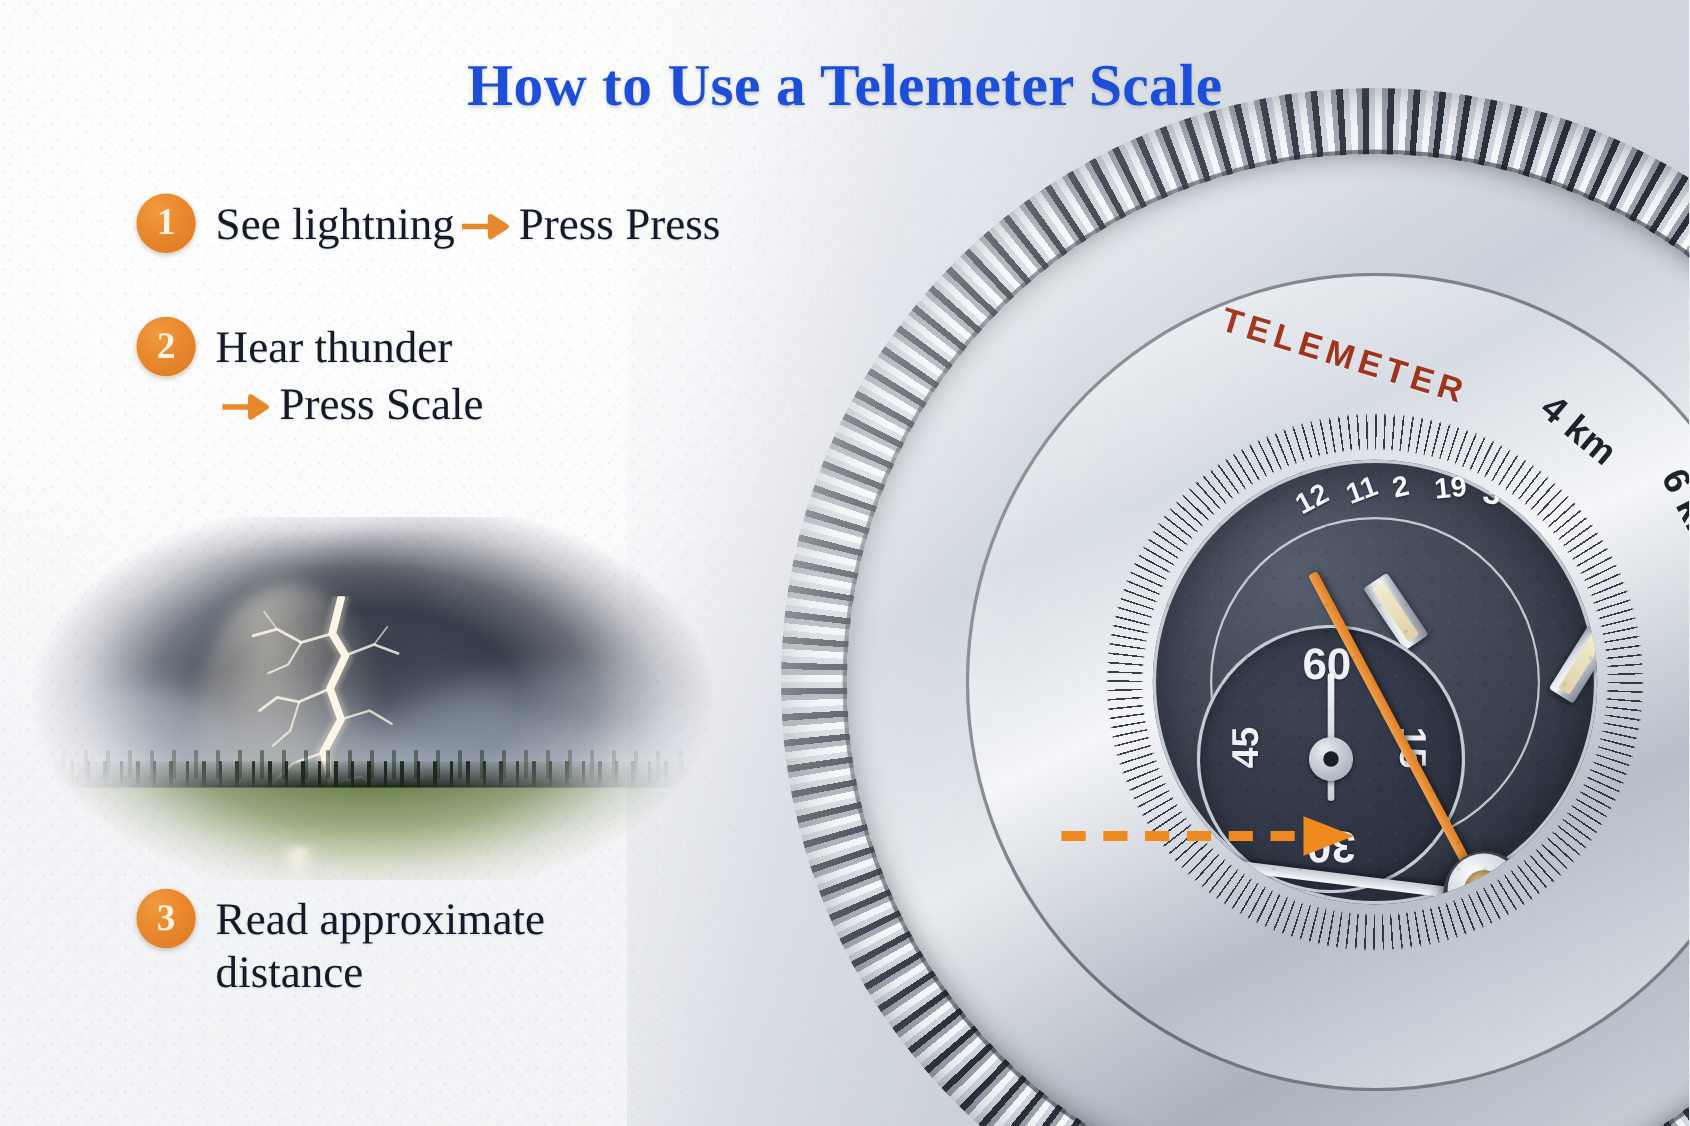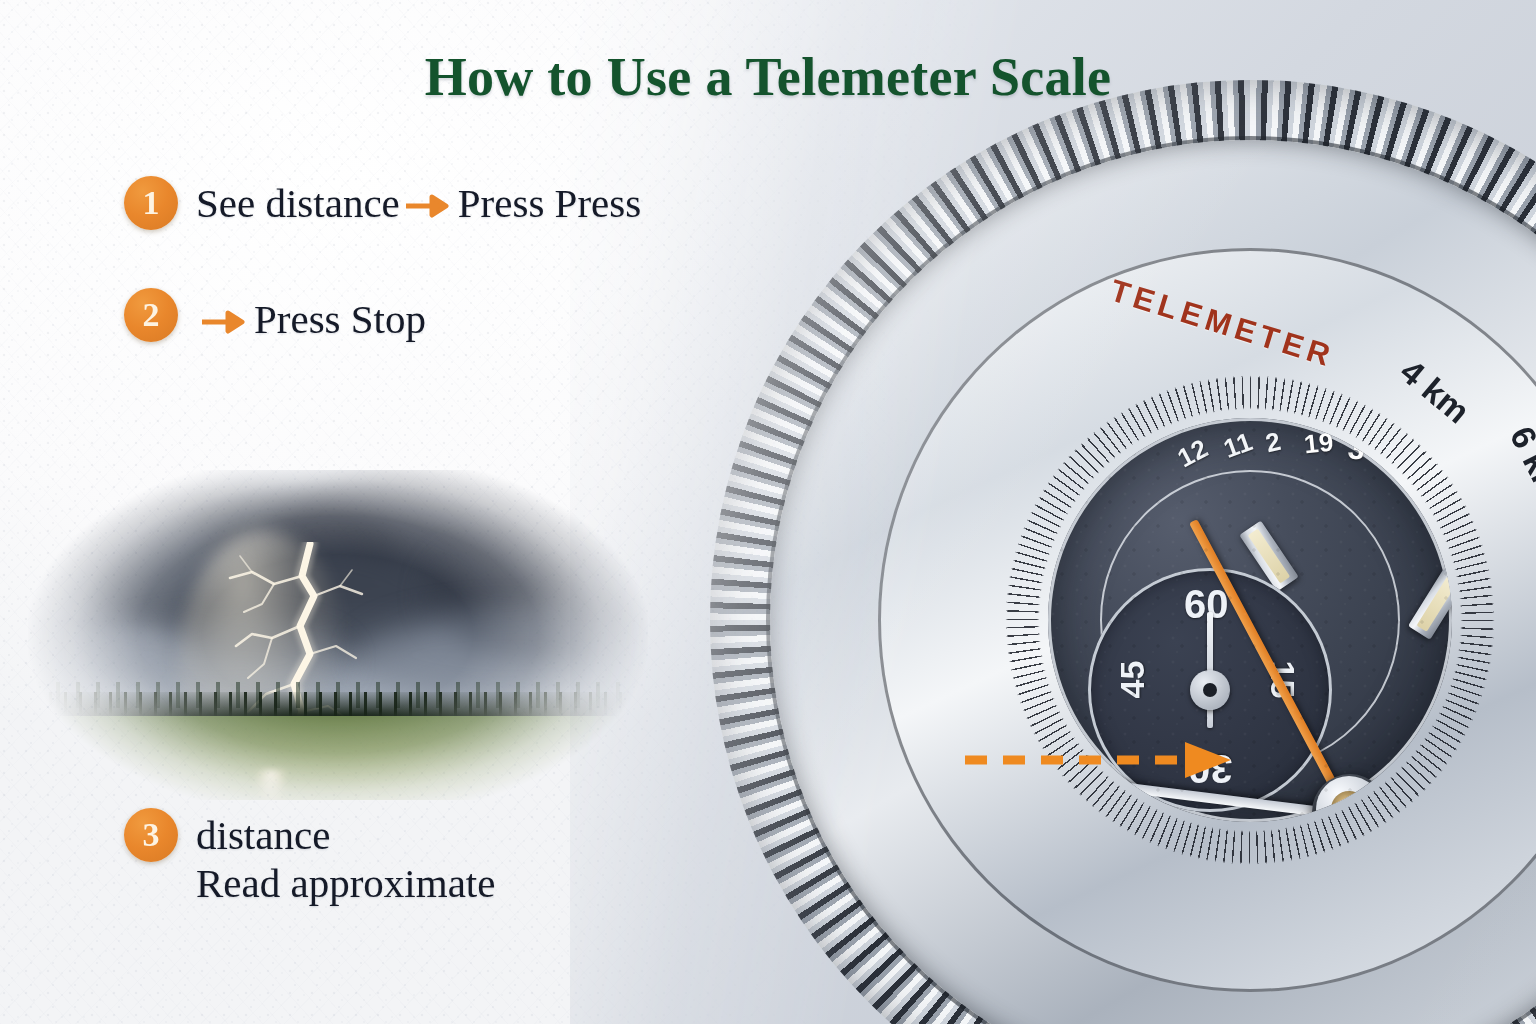--- a/index.html
+++ b/index.html
@@ -181,21 +181,21 @@
     background:repeating-linear-gradient(90deg, transparent 0 8px, rgba(38,56,40,.55) 8px 12px, transparent 12px 20px);}
   .bolt{position:absolute;left:190px;top:72px;width:190px;height:250px;}
   .bolt-glow{position:absolute;left:150px;top:60px;width:170px;height:270px;border-radius:50%;
     background:radial-gradient(ellipse at 38% 20%, rgba(255,246,225,.55) 0%, rgba(255,240,210,.20) 40%, rgba(255,240,210,0) 72%);filter:blur(8px);}
   .strike-base{position:absolute;left:228px;top:300px;width:30px;height:38px;
     background:radial-gradient(ellipse at 50% 10%, rgba(255,244,220,.95), rgba(255,230,180,.25) 60%, transparent 75%);filter:blur(3px);}
 
   
   .title{
     position:absolute;left:0;right:0;top:46px;text-align:center;
-    font-size:54px;font-weight:700;color:#14532d;letter-spacing:.3px;
+    font-size:54px;font-weight:700;color:#1d4ed8;letter-spacing:.3px;
     text-shadow:0 2px 3px rgba(120,128,142,.35);
   }
   .step{position:absolute;display:flex;align-items:flex-start;gap:0;}
   .badge{
     width:54px;height:54px;border-radius:50%;flex:0 0 auto;
     background:radial-gradient(circle at 35% 28%, #f09a3e 0%, #e9872c 48%, #d97a24 100%);
     color:#fdf3e2;font-size:34px;font-weight:700;
     display:flex;align-items:center;justify-content:center;
     box-shadow:0 2px 5px rgba(120,100,70,.35);
   }
@@ -314,40 +314,41 @@
     <div class="treeline"></div>
     <div class="grass"></div>
     <div class="strike-base"></div>
   </div>
 
   <div class="title">How to Use a Telemeter Scale</div>
 
   <div class="step" style="left:124px;top:176px;">
     <div class="badge">1</div>
     <div class="step-text">
-      <span>See distance</span><span class="arrow-inline"><svg width="46" height="26" viewBox="0 0 46 26">
+      <span>See lightning</span><span class="arrow-inline"><svg width="46" height="26" viewBox="0 0 46 26">
             <path d="M0 13 h28 M26 4 l14 9 -14 9 z" stroke="#e9872c" stroke-width="5" fill="#e9872c" stroke-linejoin="round"></path>
           </svg></span><span>Press Press</span>
     </div>
   </div>
 
   <div class="step" style="left:124px;top:288px;">
     <div class="badge">2</div>
     <div class="step-text">
+      <div>Hear thunder</div>
       <div style="margin-top:4px;"><span class="arrow-inline"><svg width="46" height="26" viewBox="0 0 46 26">
               <path d="M0 13 h28 M26 4 l14 9 -14 9 z" stroke="#e9872c" stroke-width="5" fill="#e9872c" stroke-linejoin="round"></path>
-            </svg></span><span>Press Stop</span></div>
+            </svg></span><span>Press Scale</span></div>
     </div>
   </div>
 
   <div class="step" style="left:124px;top:808px;">
     <div class="badge">3</div>
     <div class="step-text">
+      <div>Read approximate</div>
       <div>distance</div>
-      <div>Read approximate</div>
     </div>
   </div>
 
   <svg class="dash-arrow" style="left:963px;top:736px;" width="278" height="48" viewBox="0 0 278 48">
     <line x1="2" y1="24" x2="226" y2="24" stroke="#ef8a20" stroke-width="9" stroke-dasharray="22 16" stroke-linecap="butt"></line>
     <path d="M222 6 L268 24 L222 42 Z" fill="#ef8a20"></path>
   </svg>
 
 </div>
 

